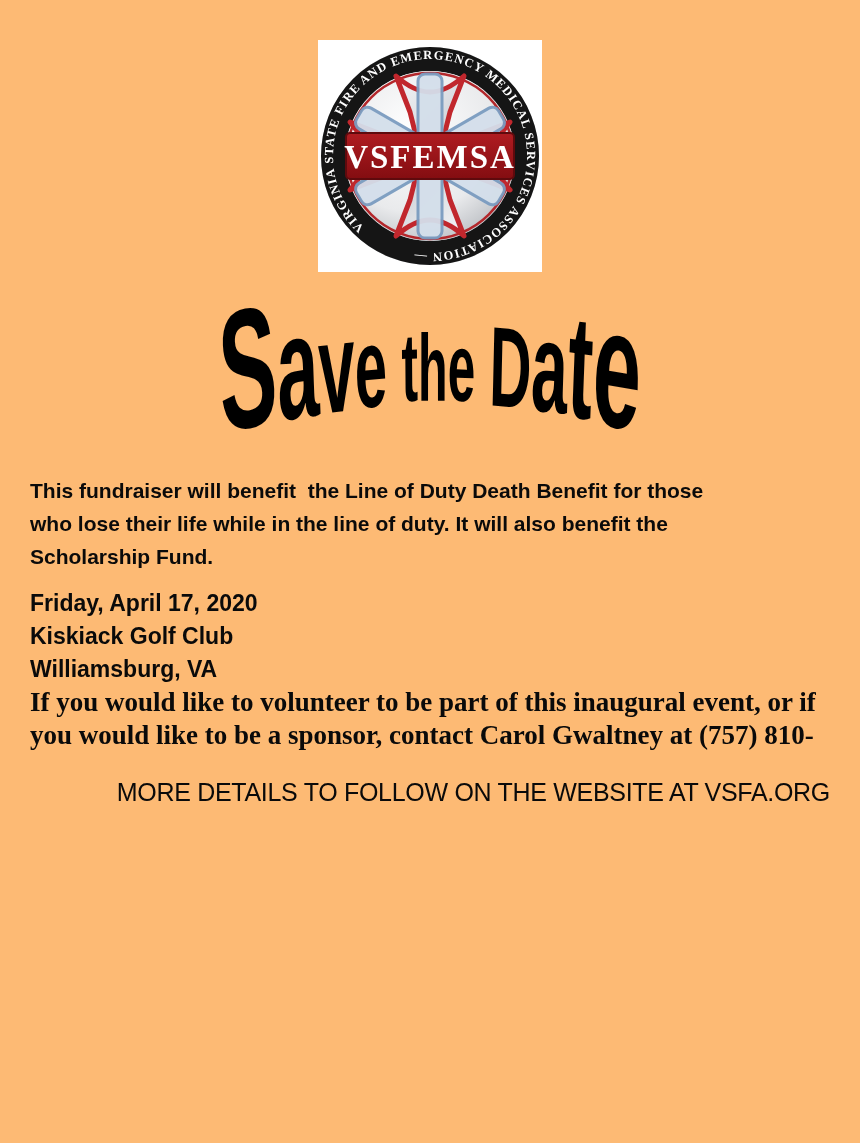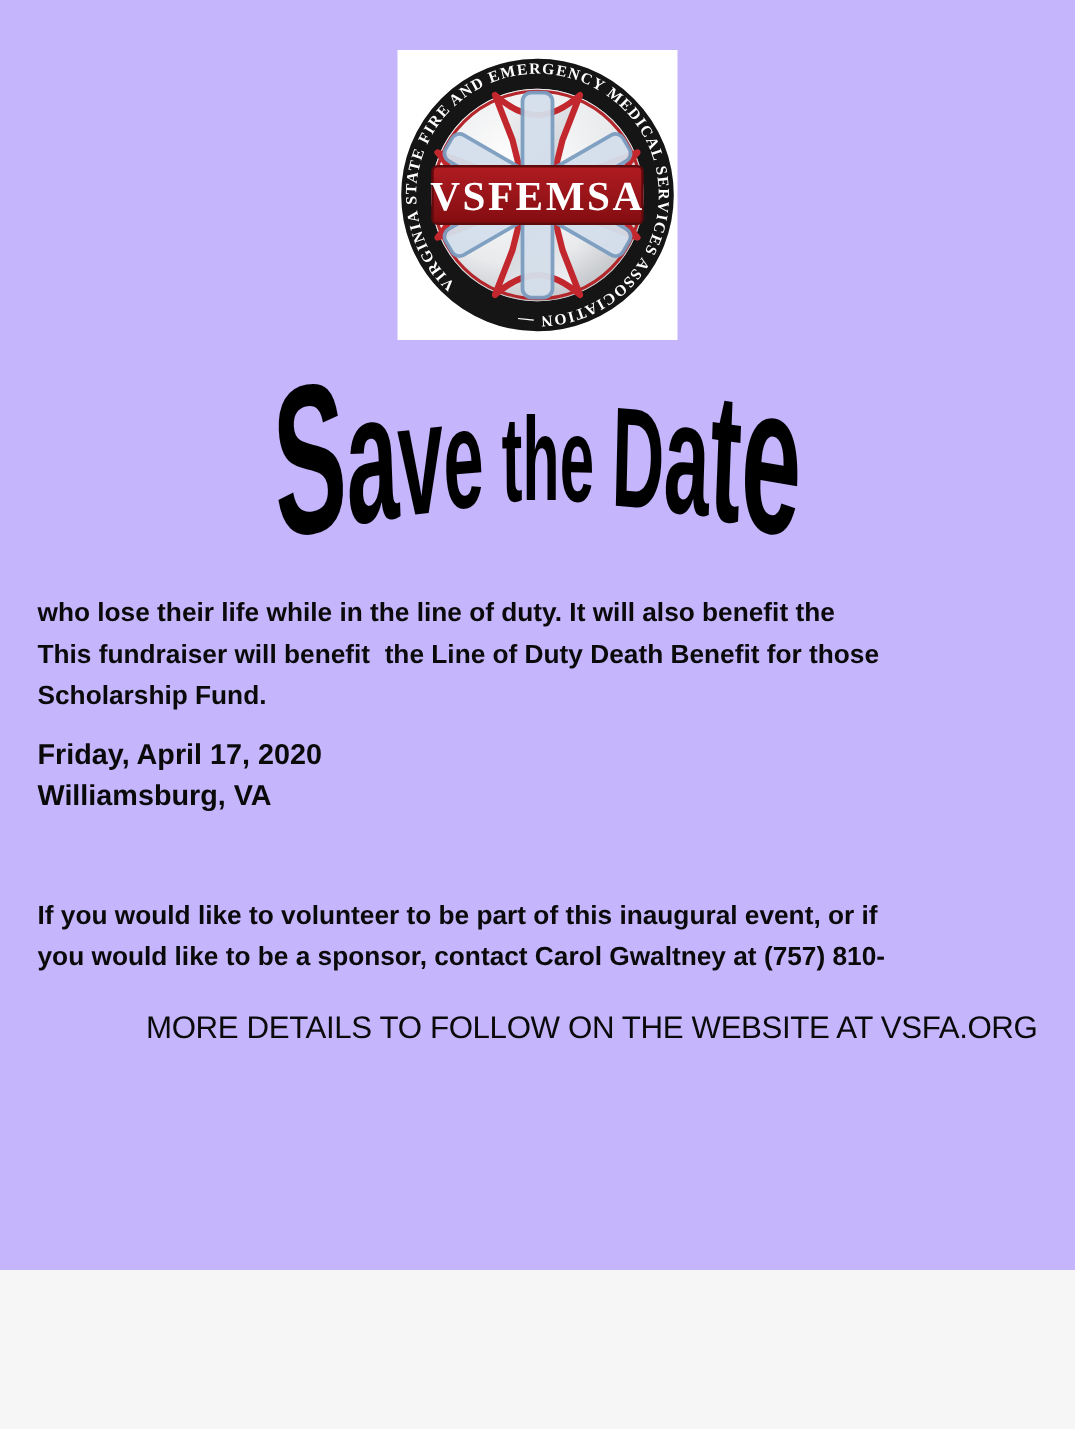--- a/index.html
+++ b/index.html
@@ -1,18 +1,18 @@
 <!DOCTYPE html>
 <html><head>
 <meta charset="utf-8">
 <style>
   html,body{margin:0;padding:0;background:#f6f6f6;}
   .page{
-    position:relative;width:860px;height:1016px;margin:0 auto;
-    background:#c4b5fd;color:#0a0a0a;overflow:hidden;
+    position:relative;width:860px;height:1143px;margin:0 auto;
+    background:#fdba74;color:#0a0a0a;overflow:hidden;
     font-family:"Liberation Sans","DejaVu Sans",sans-serif;
   }
   
   .logo-box{
     width:224px;height:232px;margin:40px auto 0;background:#ffffff;
     display:flex;align-items:center;justify-content:center;
   }
   .logo-box svg{display:block;}
   
   .wordart{
@@ -27,21 +27,21 @@
   
   .content{padding:0 30px;}
   .para{font-weight:bold;font-size:21px;}
   .para .line{white-space:pre;line-height:31px;}
   .para2 .line{line-height:33px;}
   .p1{margin-top:44px;}
   .p2{margin-top:30px;}
   sup.ord{font-size:0.6em;vertical-align:super;line-height:0;}
   .event{margin-top:14px;text-align:left;font-weight:bold;font-size:23px;}
   .event .line{line-height:33px;white-space:pre;}
-  .contact{margin-top:63px;font-weight:bold;font-size:21px;}
+  .contact{font-weight:bold;font-size:27px;font-family:Liberation Serif, serif;}
   .contact .line{white-space:pre;line-height:33px;}
   a.email{color:#0b0bee;text-decoration:underline;font-weight:bold;}
   .footer{
     margin-top:26px;text-align:right;font-weight:normal;font-size:25px;
     letter-spacing:-0.3px;white-space:pre;
   }
 </style>
 </head>
 <body>
 
@@ -93,27 +93,28 @@
       </text>
     </svg>
   </div>
 
   <div class="wordart"><span class="wa-ch" style="font-size: 170px; color: rgb(0, 0, 0); transform: rotate(-5deg);">S</span><span class="wa-ch" style="font-size: 147.083px; color: rgb(0, 0, 0); transform: rotate(-4.17deg);">a</span><span class="wa-ch" style="font-size: 128.333px; color: rgb(0, 0, 0); transform: rotate(-3.33deg);">v</span><span class="wa-ch" style="font-size: 113.75px; color: rgb(0, 0, 0); transform: rotate(-2.5deg);">e</span><span class="wa-ch" style="font-size: 103.333px; color: rgb(0, 0, 0);">&nbsp;</span><span class="wa-ch" style="font-size: 97.0833px; color: rgb(0, 0, 0); transform: rotate(-0.83deg);">t</span><span class="wa-ch" style="font-size: 95px; color: rgb(0, 0, 0); transform: rotate(0deg);">h</span><span class="wa-ch" style="font-size: 97.0833px; color: rgb(0, 0, 0); transform: rotate(0.83deg);">e</span><span class="wa-ch" style="font-size: 103.333px; color: rgb(0, 0, 0);">&nbsp;</span><span class="wa-ch" style="font-size: 113.75px; color: rgb(0, 0, 0); transform: rotate(2.5deg);">D</span><span class="wa-ch" style="font-size: 128.333px; color: rgb(0, 0, 0); transform: rotate(3.33deg);">a</span><span class="wa-ch" style="font-size: 147.083px; color: rgb(0, 0, 0); transform: rotate(4.17deg);">t</span><span class="wa-ch" style="font-size: 170px; color: rgb(0, 0, 0); transform: rotate(5deg);">e</span></div>
 
   <div class="content">
 
 
     <div class="para para2 p2">
+      <div class="line">This fundraiser will benefit  the Line of Duty Death Benefit for those</div>
       <div class="line">who lose their life while in the line of duty. It will also benefit the</div>
-      <div class="line">This fundraiser will benefit  the Line of Duty Death Benefit for those</div>
       <div class="line">Scholarship Fund.</div>
     </div>
 
     <div class="event">
       <div class="line">Friday, April 17, 2020</div>
+      <div class="line">Kiskiack Golf Club</div>
       <div class="line">Williamsburg, VA</div>
     </div>
 
     <div class="contact">
       <div class="line">If you would like to volunteer to be part of this inaugural event, or if</div>
       <div class="line">you would like to be a sponsor, contact Carol Gwaltney at (757) 810-</div>
     </div>
 
     <div class="footer">MORE DETAILS TO FOLLOW ON THE WEBSITE AT VSFA.ORG</div>
 

